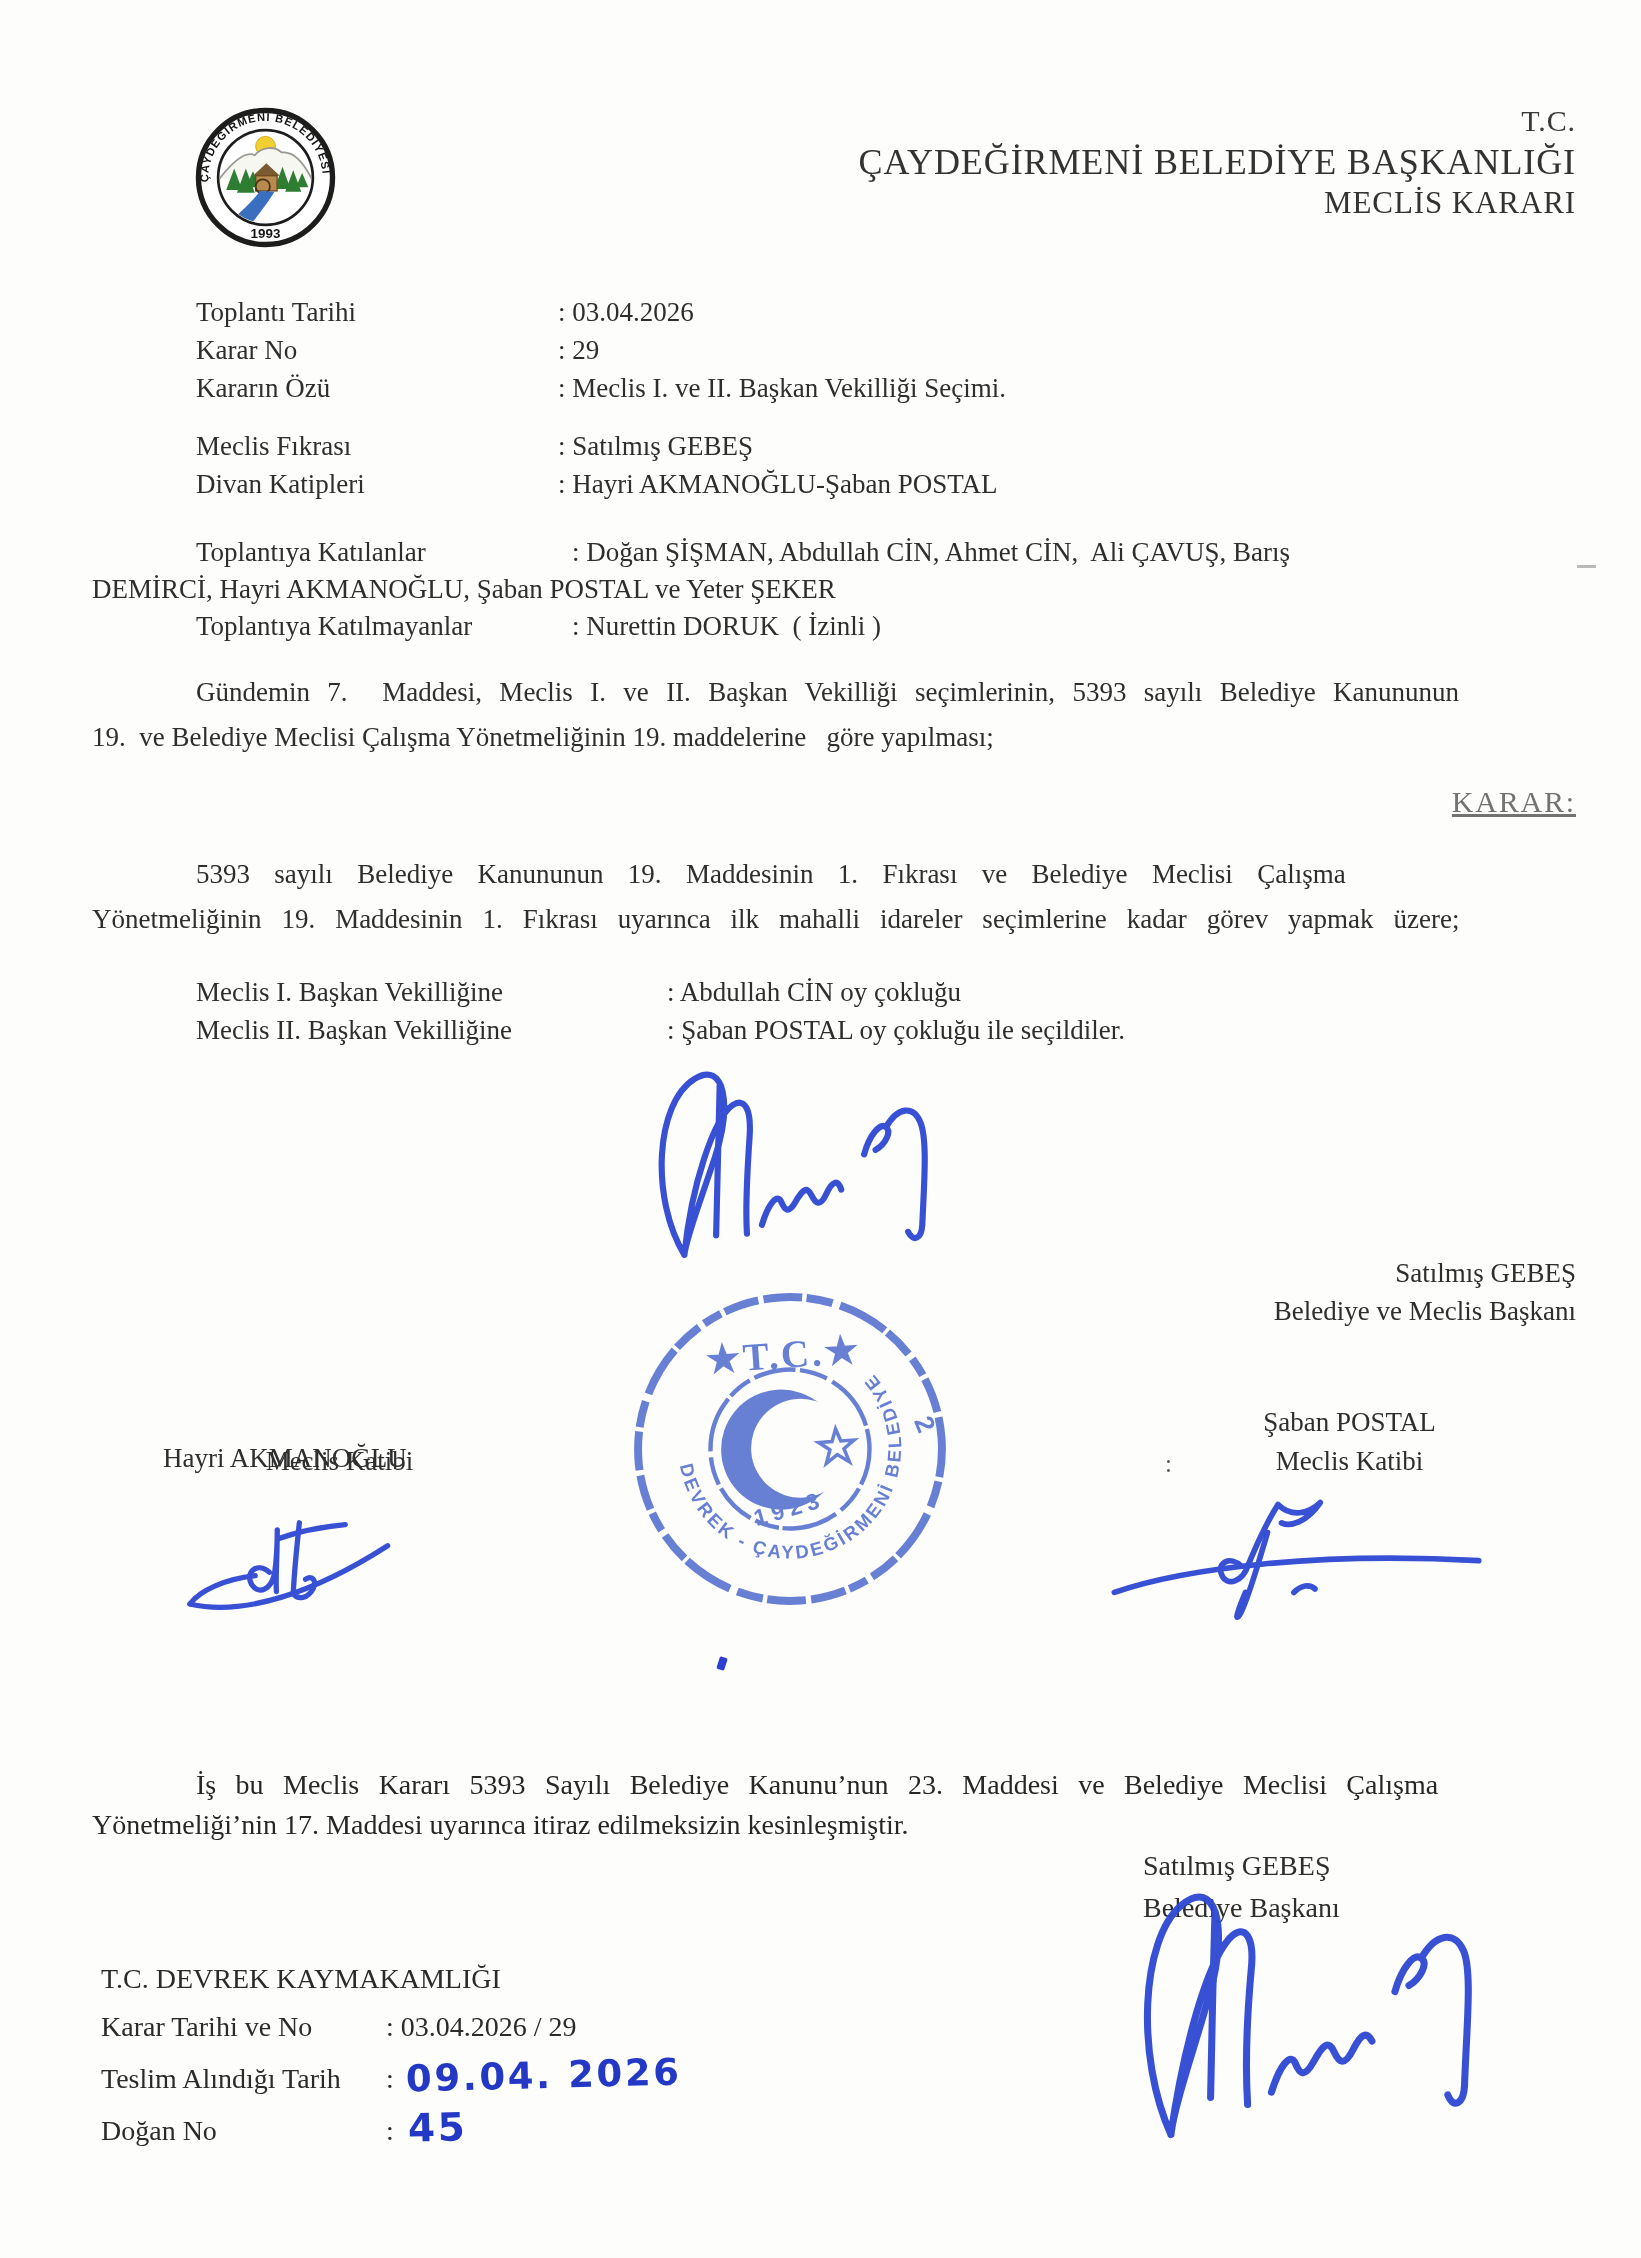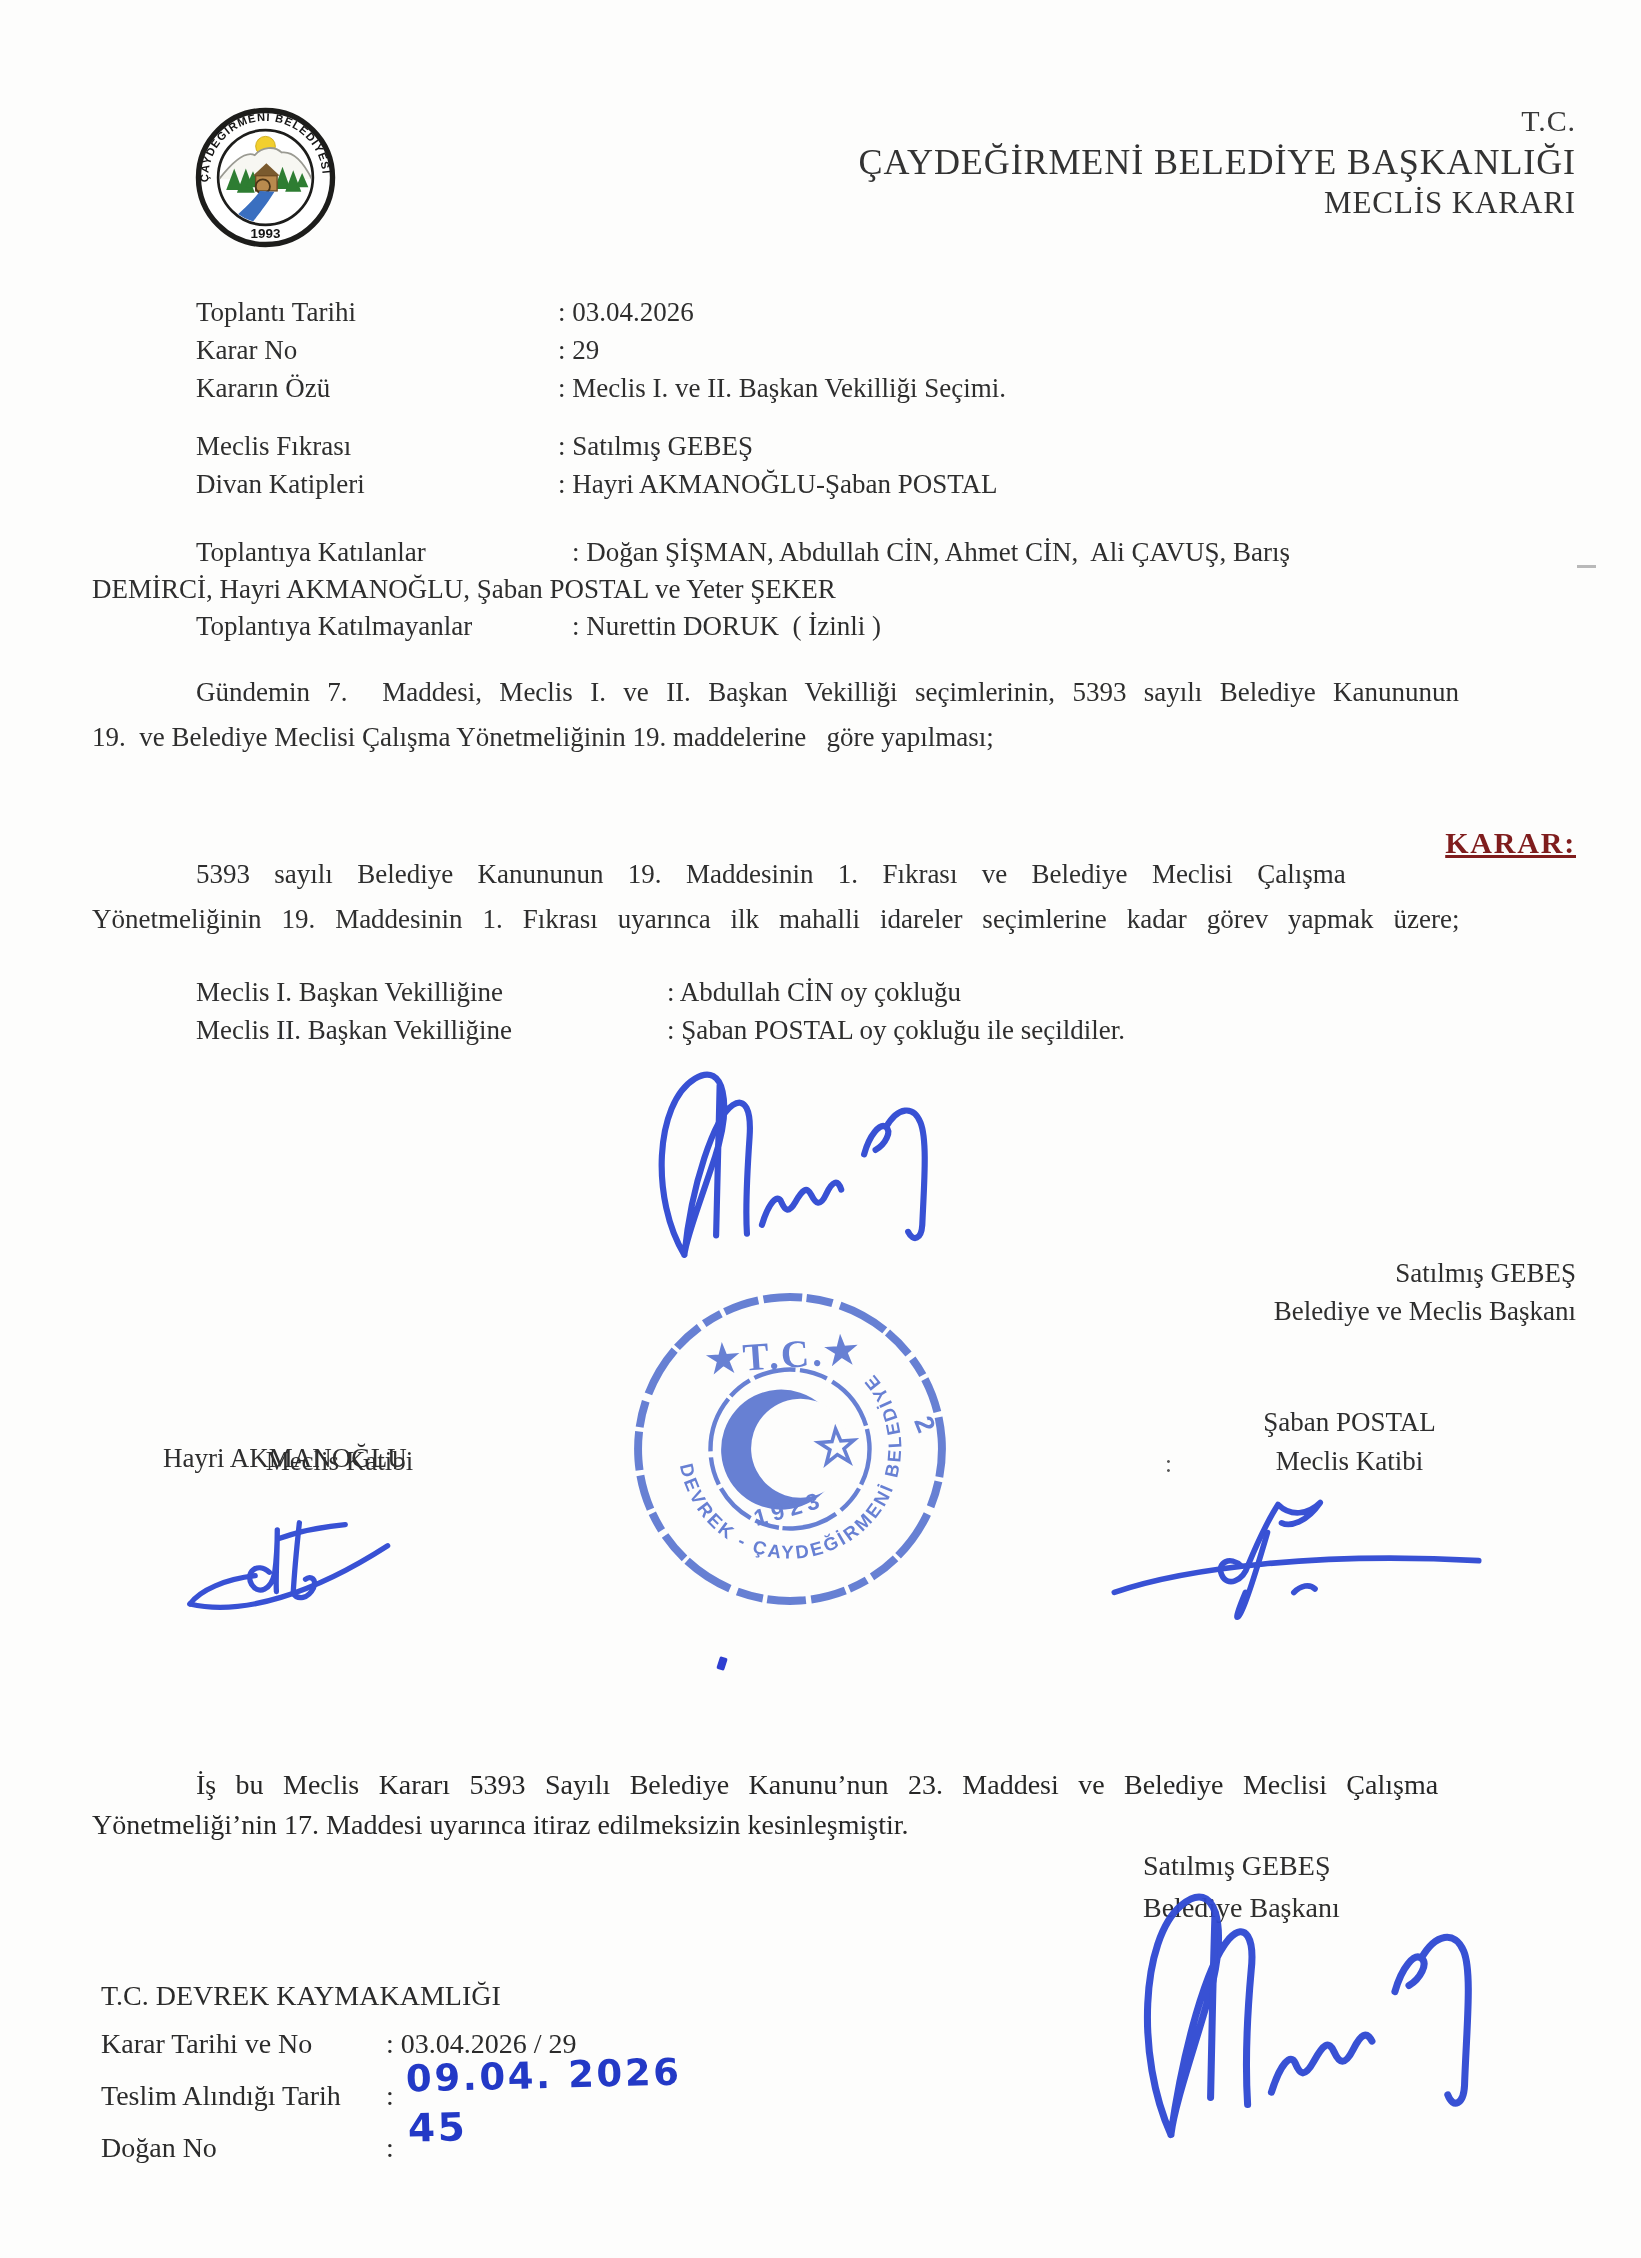--- a/index.html
+++ b/index.html
@@ -10,38 +10,38 @@
     background:#fdfdfc;
     font-family:"Liberation Serif", serif;
     color:#2e2e2e;
     overflow:hidden;
   }
   .line{position:absolute;white-space:pre;font-size:27px;line-height:1.1;}
   .center-line{position:absolute;left:0;width:1576px;text-align:right;white-space:pre;}
   .title-tc{top:104px;font-size:30px;letter-spacing:0.9px;color:#3a3a3a;}
   .title-main{top:141px;font-size:36px;letter-spacing:0.9px;color:#333;}
   .title-sub{top:185px;font-size:31px;letter-spacing:0.9px;color:#333;}
-  .karar-heading{top:826px;font-size:30px;font-weight:bold;letter-spacing:1.8px;text-decoration:underline;text-decoration-thickness:2.6px;color:#7f1d1d;}
+  .karar-heading{top:785px;font-size:30px;font-weight:normal;letter-spacing:1.8px;text-decoration:underline;text-decoration-thickness:2.6px;color:#737373;}
   .js-agenda{word-spacing:10.6px;}
   .js-dec1{word-spacing:17.6px;}
   .js-dec2{word-spacing:13.2px;}
   .js-fin1{word-spacing:12.4px;}
   .handwrite{
     position:absolute;white-space:pre;
     font-family:"DejaVu Sans", sans-serif;
     font-weight:700;color:#2339c6;
     transform:rotate(-1.5deg);
     letter-spacing:2.6px;
   }
   .sig-svg{position:absolute;}
   .ink-dot{position:absolute;width:8px;height:13.2px;background:#2f3fd1;border-radius:1.8px;transform:rotate(18deg);}
   .stray-colon{position:absolute;font-size:25px;color:#555;}
   .stray-dash{position:absolute;width:19.4px;height:2.6px;background:#b9b9b9;}
   .fin{font-size:28px;color:#272727;}
-  .reg{font-size:28px;color:#2b2b2b;margin-top:17px;}
+  .reg{font-size:28px;color:#2b2b2b;}
 </style>
 </head>
 <body>
 
 <div class="page">
 
   <svg class="sig-svg" style="left:194px;top:106px" width="143" height="143" viewBox="0 0 160 160">
     <defs>
       <clipPath id="sceneClip">
           <circle cx="80" cy="80" r="51"></circle>

